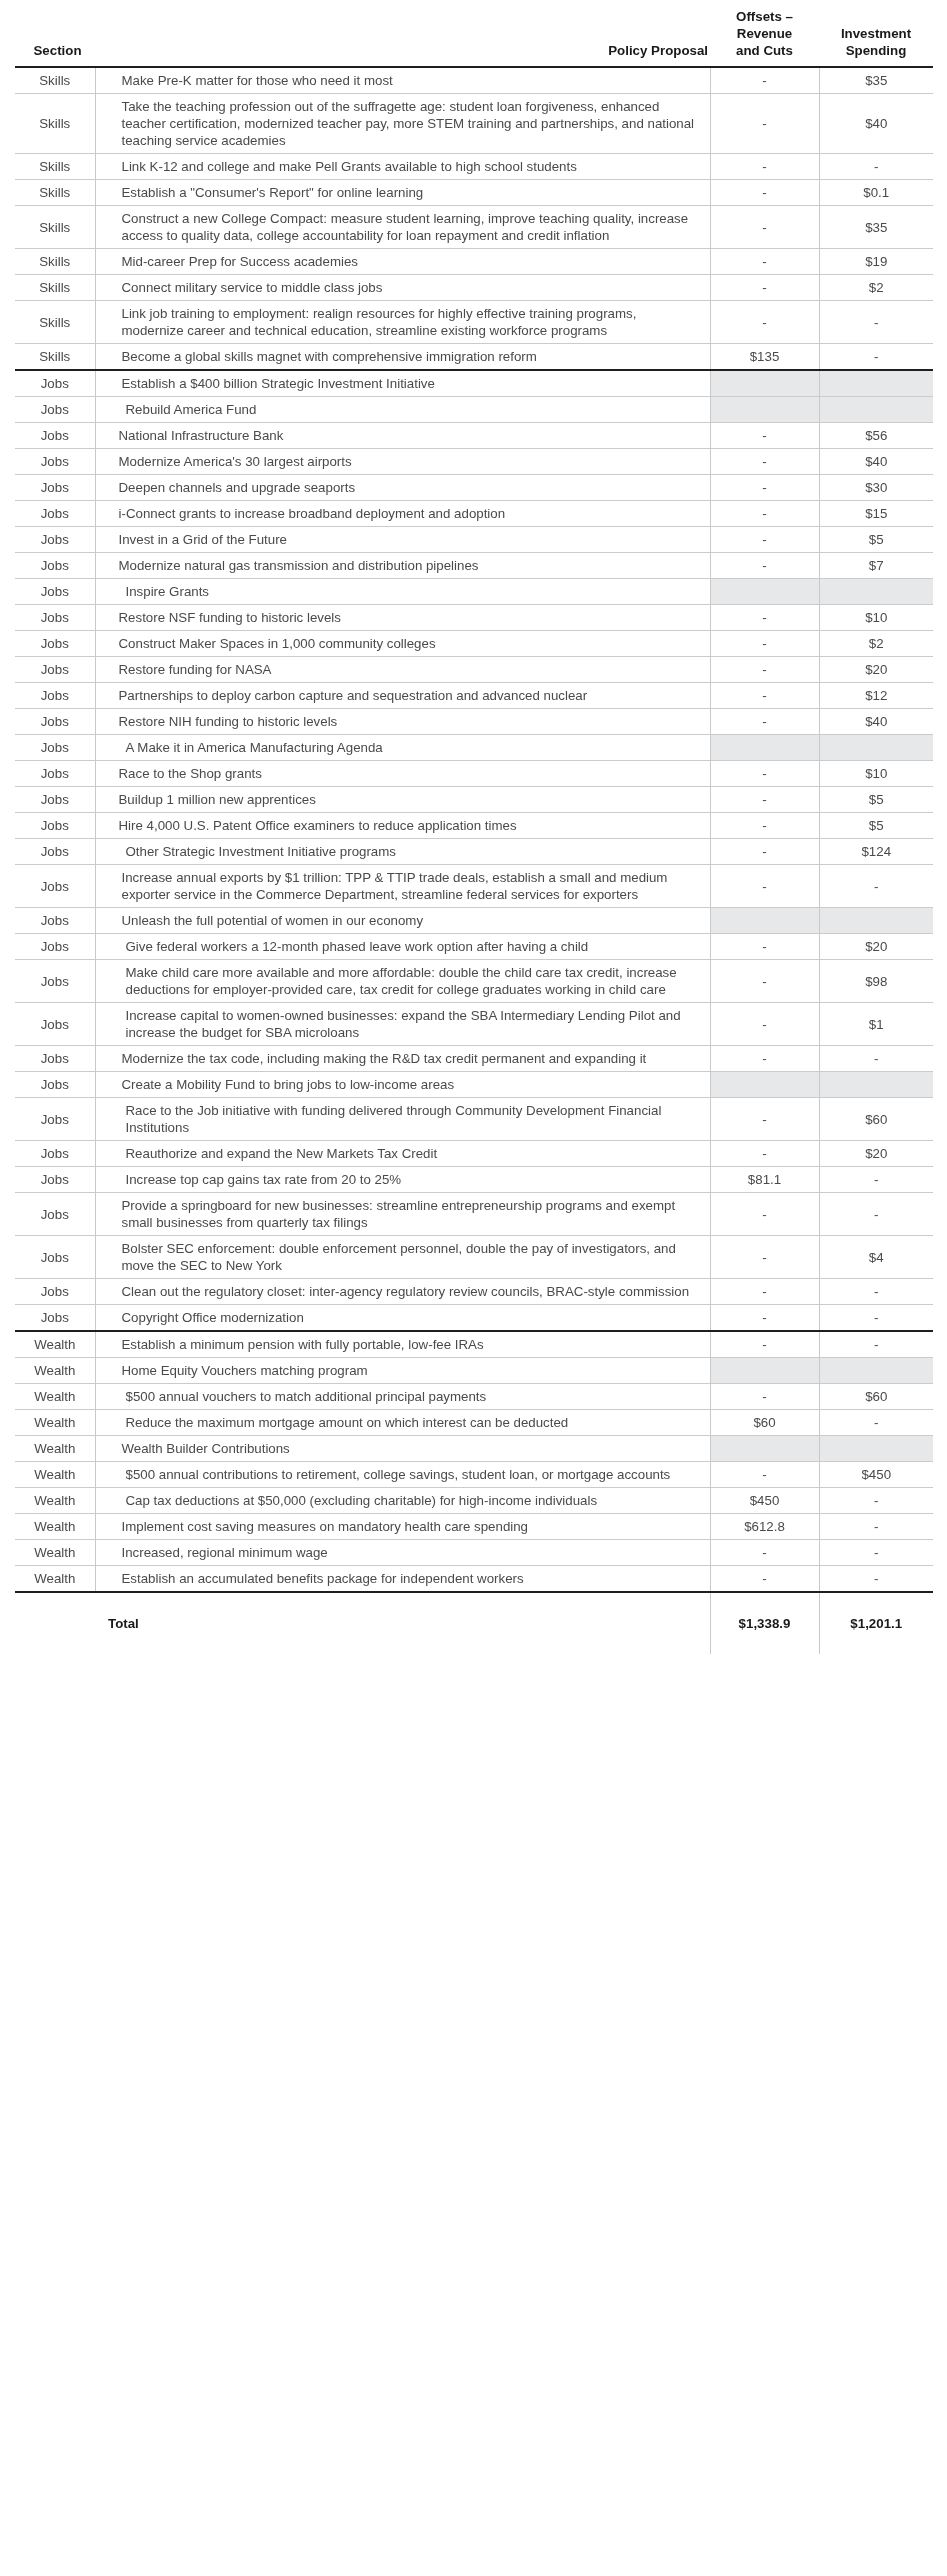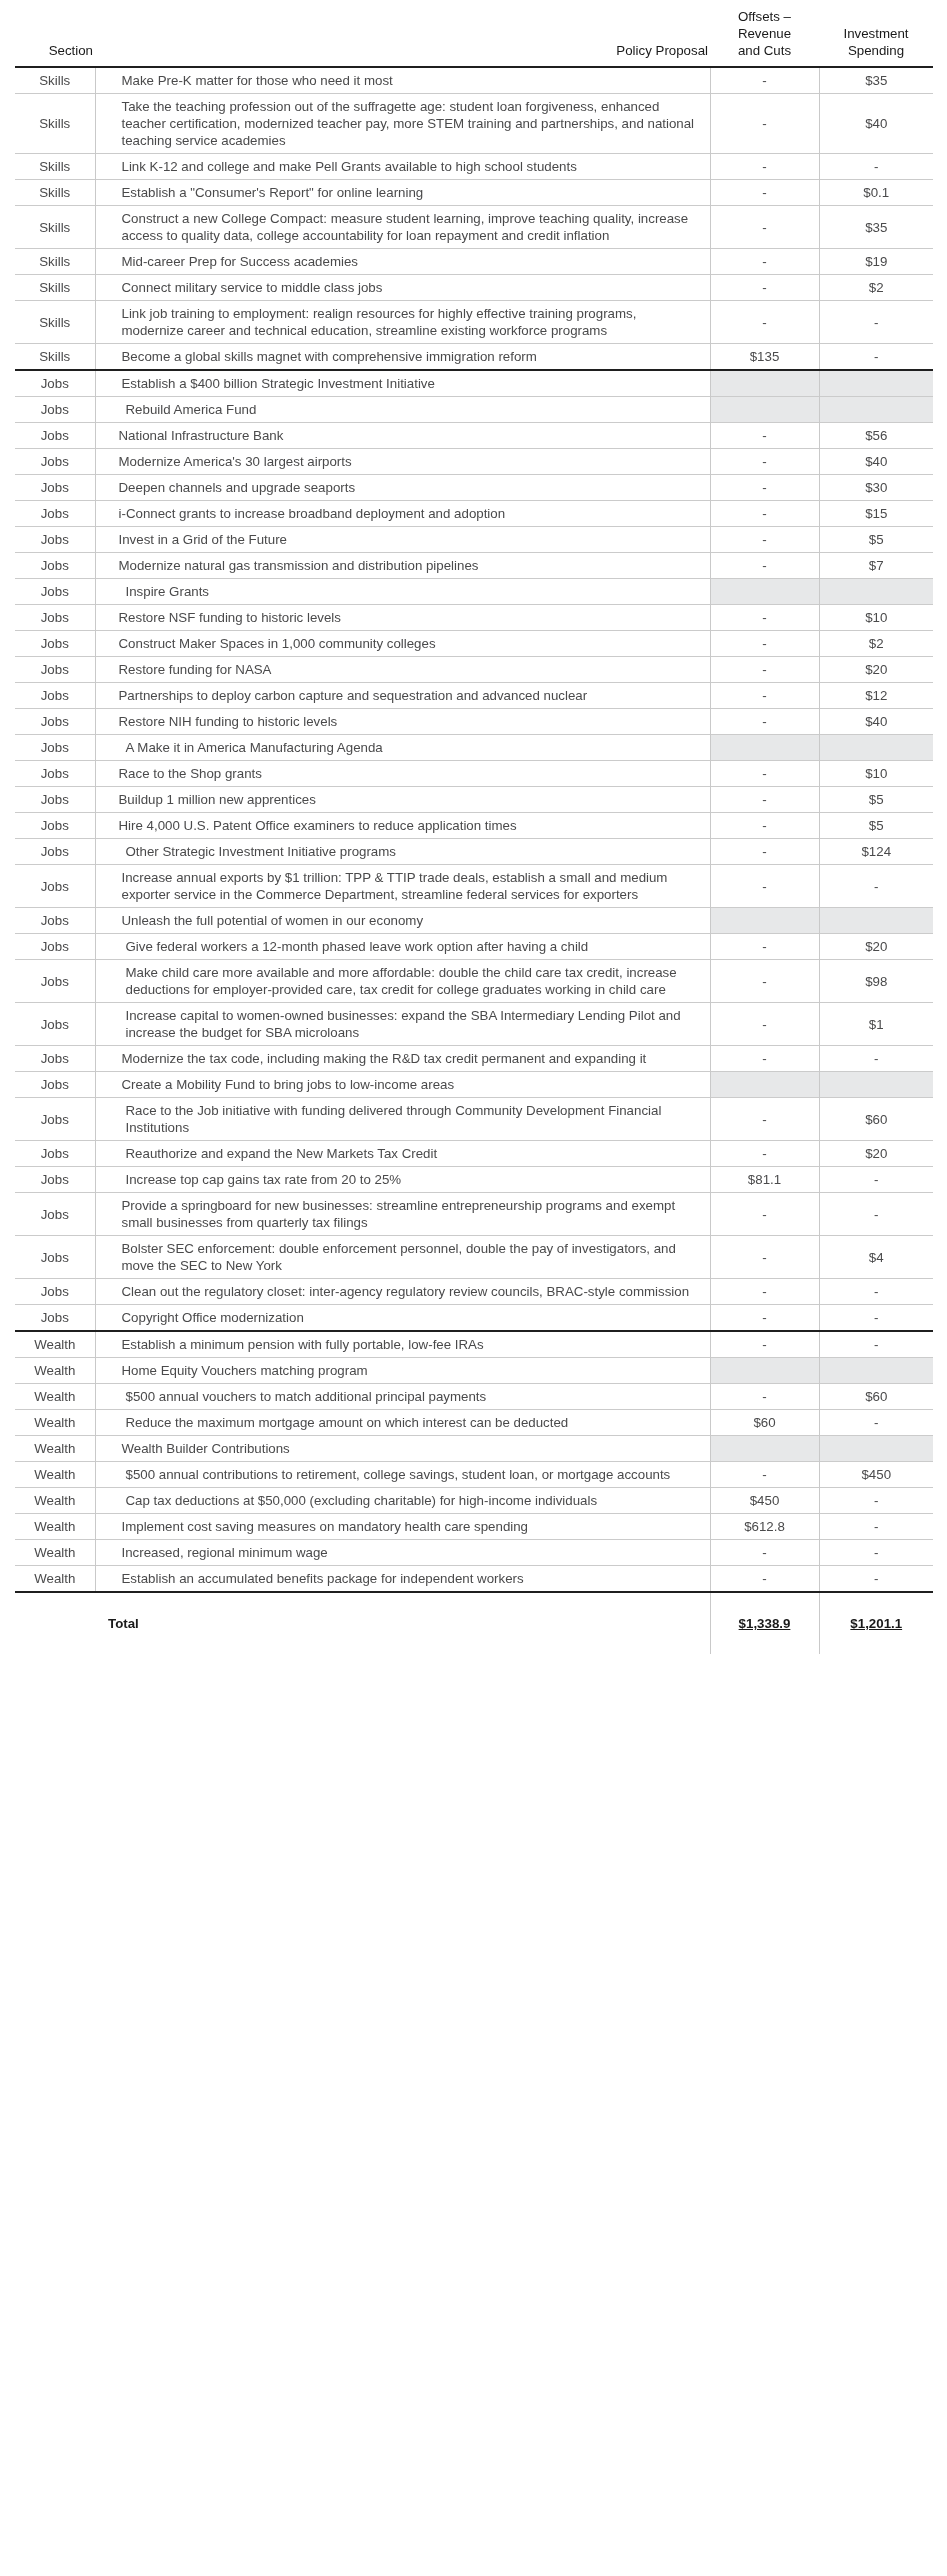--- a/index.html
+++ b/index.html
@@ -15,28 +15,28 @@
     table-layout: fixed;
     font-size: 13.3px;
     line-height: 17px;
   }
   col.c-section    { width: 80px; }
   col.c-policy     { width: 615px; }
   col.c-offsets    { width: 109px; }
   col.c-investment { width: 114px; }
 
   thead th {
-    font-weight: normal;
+    font-weight: bold;
     color: #1a1a1a;
     vertical-align: bottom;
     border-bottom: 2px solid #1f1f1f;
     padding: 2px 2px 7px 2px;
     background: #ffffff;
   }
-  th.h-section { text-align: right; padding-left: 7px; }
+  th.h-section { text-align: center; padding-left: 7px; }
   th.h-policy  { text-align: right; padding-left: 3px; }
   th.h-offsets, th.h-investment {
     text-align: center;
     white-space: pre-line;
   }
 
   tbody td {
     border-top: 1px solid #cbcbcb;
     vertical-align: middle;
     padding: 4px 6px;
@@ -58,21 +58,21 @@
   tr.section-start td { border-top: 2px solid #1f1f1f; }
 
   tfoot td {
     border-top: 2px solid #1f1f1f;
     font-weight: bold;
     color: #1a1a1a;
     vertical-align: middle;
     padding: 22px 6px;
   }
   td.total-label { padding-left: 93px; text-align: left; }
-  tfoot td.num { border-left: 1px solid #c9c9c9; text-align: center; text-decoration: underline; }
+  tfoot td.num { border-left: 1px solid #c9c9c9; text-align: center; }
 </style>
 </head>
 <body>
 
 <div class="page">
   <table class="policy">
     <colgroup>
       <col class="c-section">
       <col class="c-policy">
       <col class="c-offsets">

